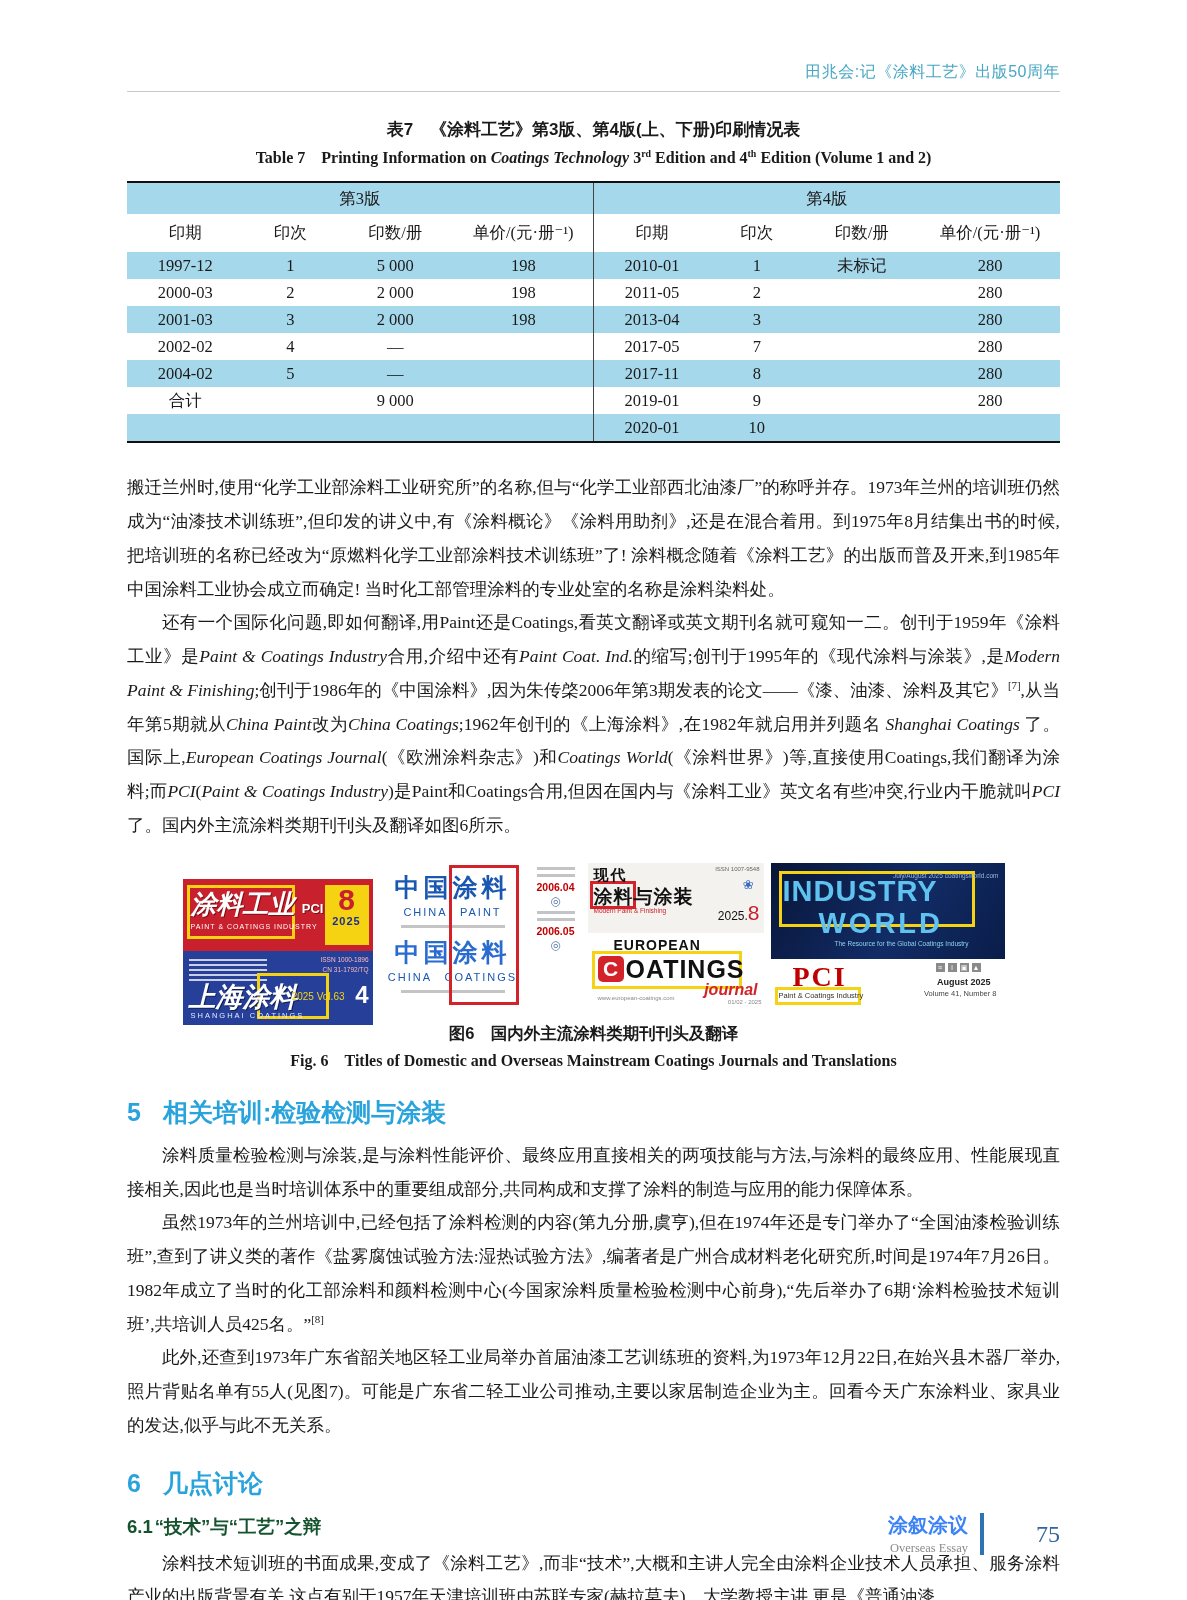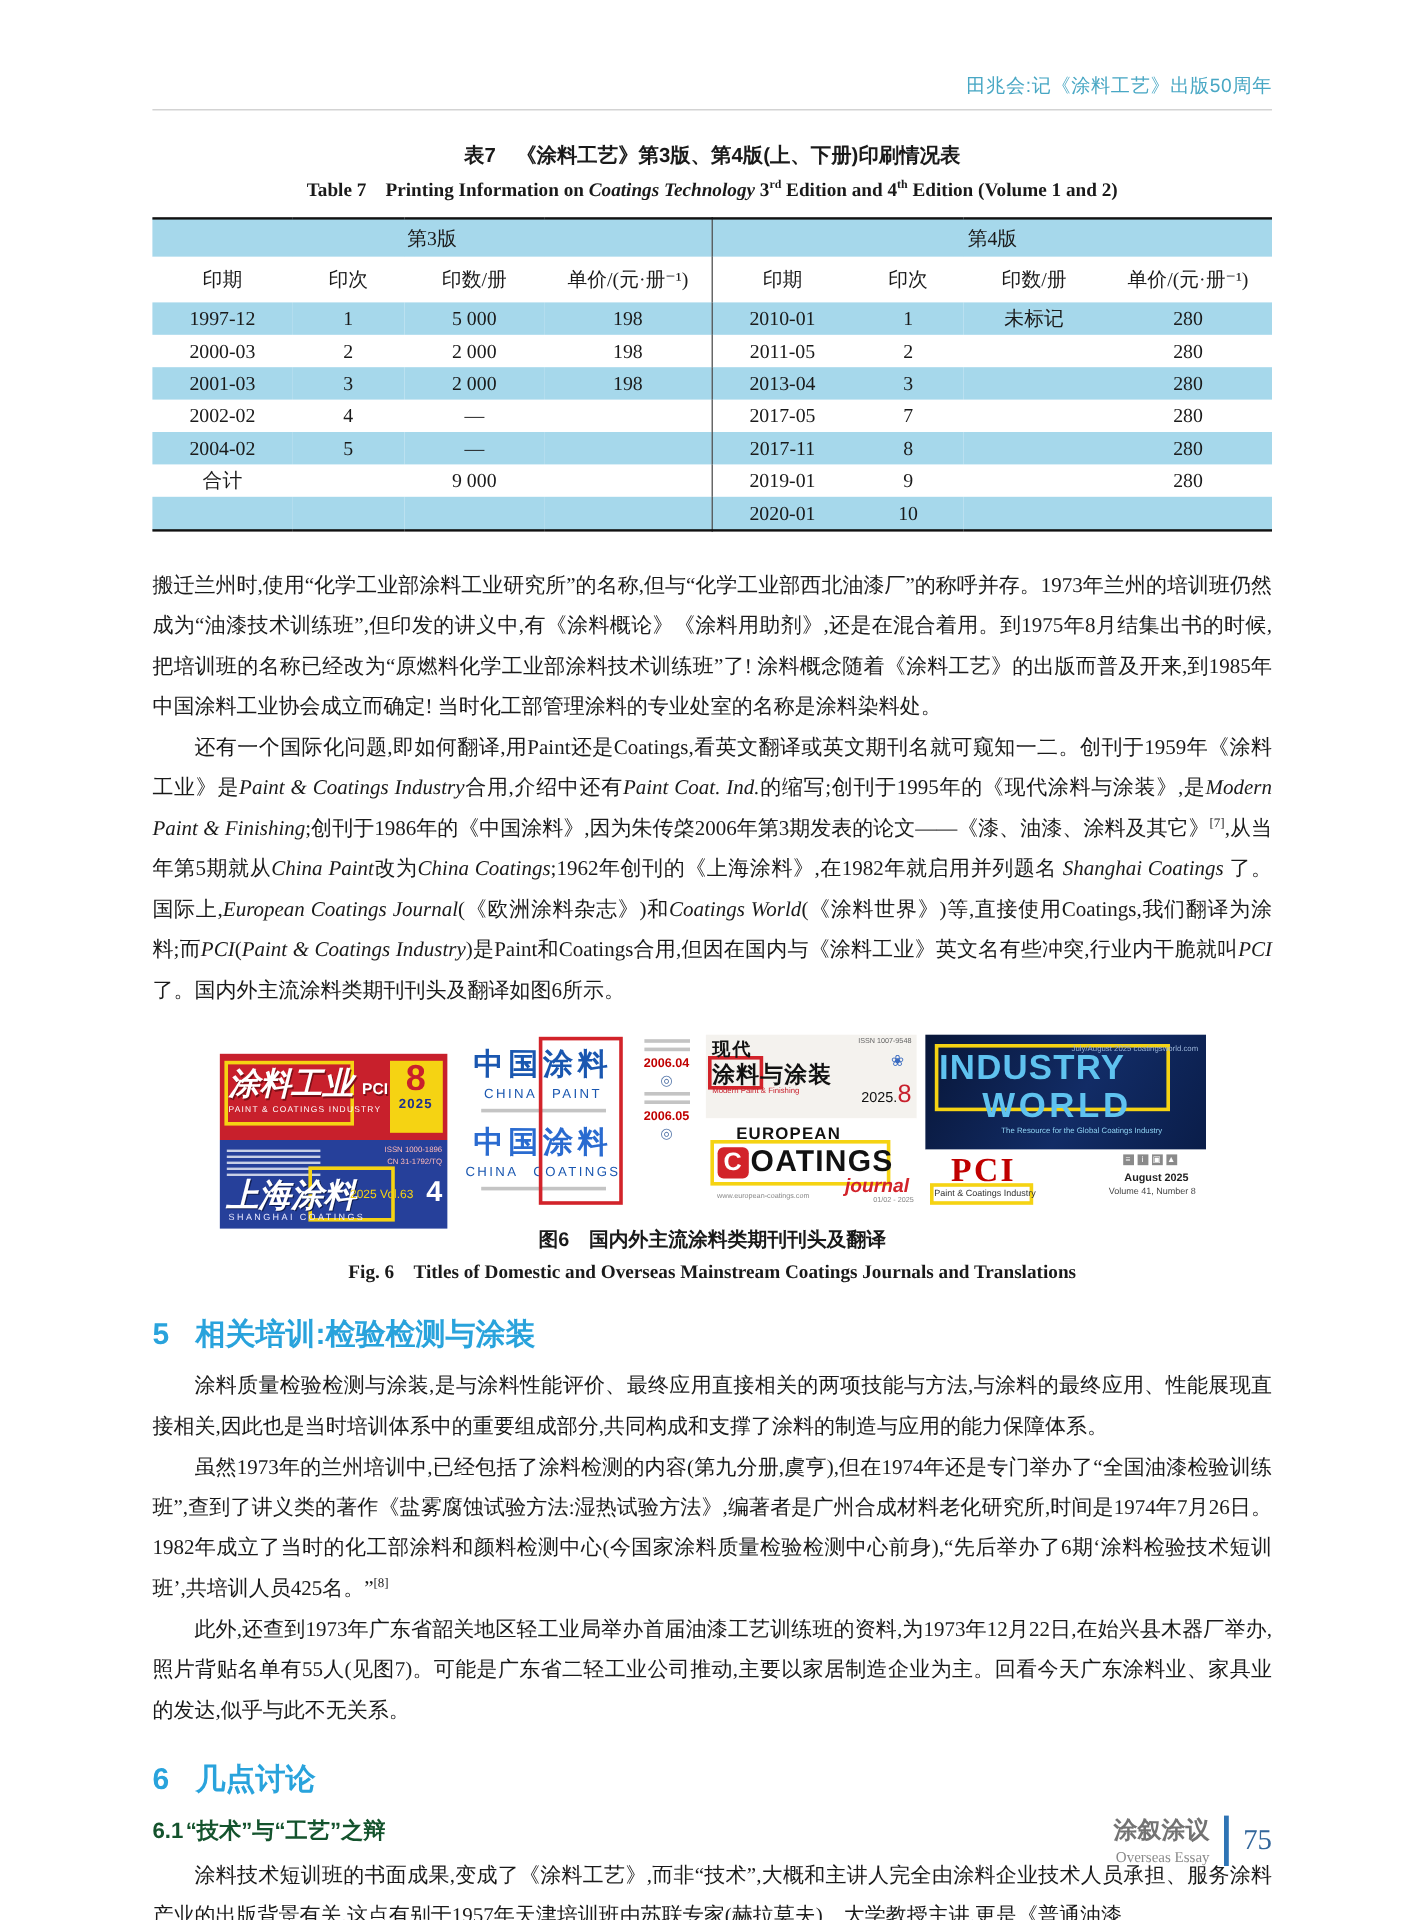--- a/index.html
+++ b/index.html
@@ -123,24 +123,24 @@
   .h1x{display:flex;align-items:baseline;gap:22px;color:#29a3dc;
       font-family:"Liberation Sans","DejaVu Sans",sans-serif;font-weight:bold;font-size:25px;
       margin-top:24px;margin-bottom:10px;}
   .h2x{display:flex;align-items:baseline;gap:2px;color:#14532d;
       font-family:"Liberation Sans","DejaVu Sans",sans-serif;font-weight:bold;font-size:18.5px;
       margin-top:14px;margin-bottom:8px;}
 
   
   .footer{position:absolute;right:127px;bottom:44px;display:flex;align-items:center;gap:12px;}
   .f-left{text-align:right;}
-  .f-zh{font-family:Liberation Mono, monospace;font-weight:bold;font-size:20px;color:#737373;}
+  .f-zh{font-family:Liberation Mono, monospace;font-weight:bold;font-size:20px;color:#3b82f6;}
   .f-en{font-size:12.5px;color:#8a8a8a;margin-top:2px;}
   .f-bar{width:4px;height:42px;background:#2e74b5;}
-  .f-page{font-size:24px;color:#33669a;}
+  .f-page{font-size:24px;color:#33669a;margin-left:40px;}
 </style>
 </head>
 <body>
 
 <div class="page">
   <div class="content">
 
     <div class="running-head">田兆会:记《涂料工艺》出版50周年</div>
     <div class="head-rule"></div>
 

